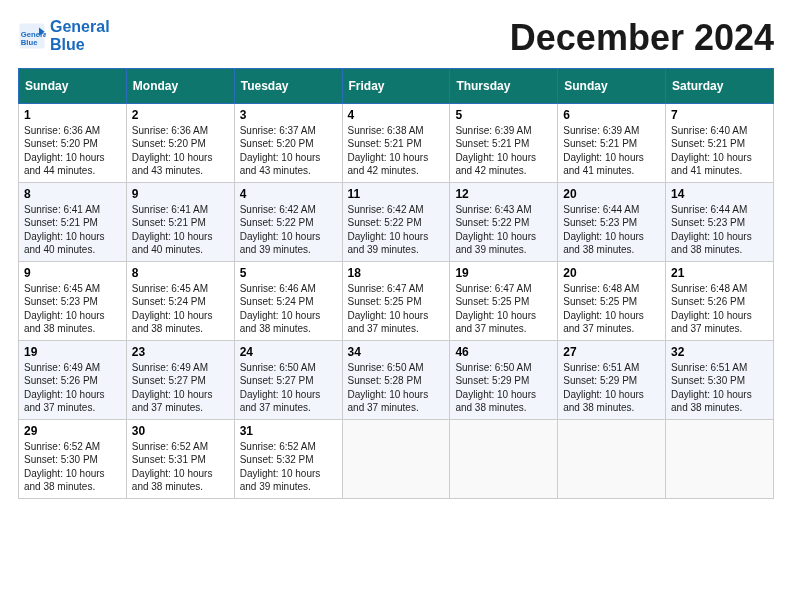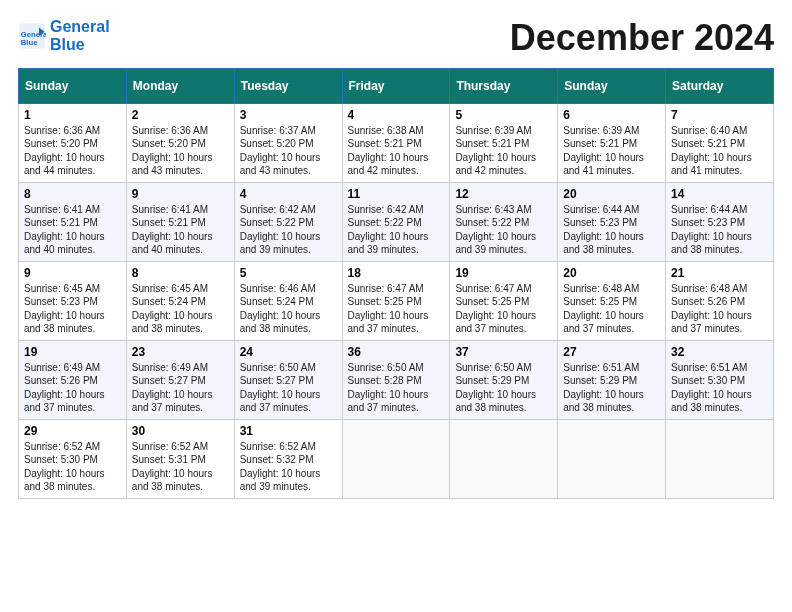--- a/index.html
+++ b/index.html
@@ -246,26 +246,26 @@
             <span class="day-number">23</span>
         <div class="day-info">Sunrise: 6:49 AM<br>Sunset: 5:27 PM<br>Daylight: 10 hours
  and 37 minutes.</div>
           </td>
           <td>
             <span class="day-number">24</span>
         <div class="day-info">Sunrise: 6:50 AM<br>Sunset: 5:27 PM<br>Daylight: 10 hours
  and 37 minutes.</div>
           </td>
           <td>
-            <span class="day-number">36</span>
+            <span class="day-number">34</span>
         <div class="day-info">Sunrise: 6:50 AM<br>Sunset: 5:28 PM<br>Daylight: 10 hours
  and 37 minutes.</div>
           </td>
           <td>
-            <span class="day-number">37</span>
+            <span class="day-number">46</span>
         <div class="day-info">Sunrise: 6:50 AM<br>Sunset: 5:29 PM<br>Daylight: 10 hours
  and 38 minutes.</div>
           </td>
           <td>
             <span class="day-number">27</span>
         <div class="day-info">Sunrise: 6:51 AM<br>Sunset: 5:29 PM<br>Daylight: 10 hours
  and 38 minutes.</div>
           </td>
           <td>
             <span class="day-number">32</span>

